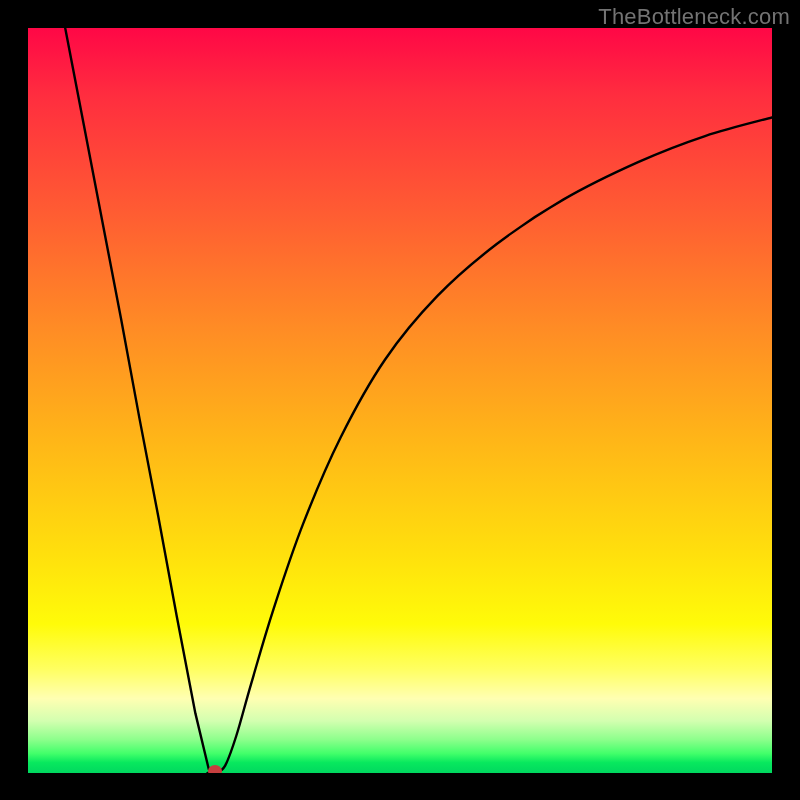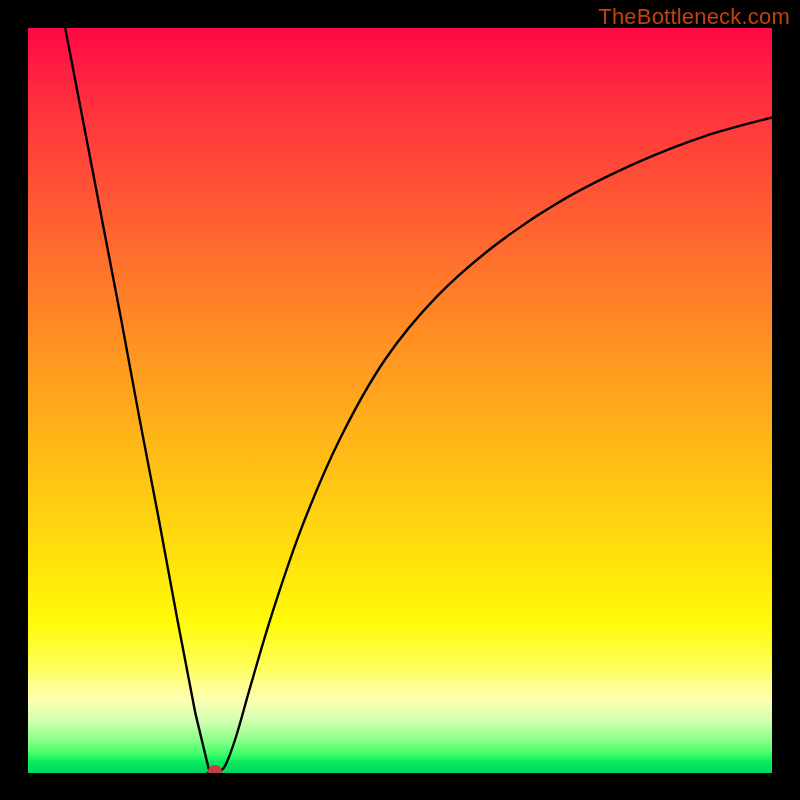--- a/index.html
+++ b/index.html
@@ -56,21 +56,21 @@
     position: absolute;
     left: 0;
     top: 0;
     width: 744px;
     height: 745px;
   }
   .attribution {
     position: absolute;
     top: 4px;
     right: 10px;
-    color: #c2410c;
+    color: #737373;
     font-size: 22px;
     font-weight: 500;
     letter-spacing: 0.2px;
   }
   .dot {
     position: absolute;
     width: 14px;
     height: 12px;
     background: #c63f3f;
     border-radius: 50%;

